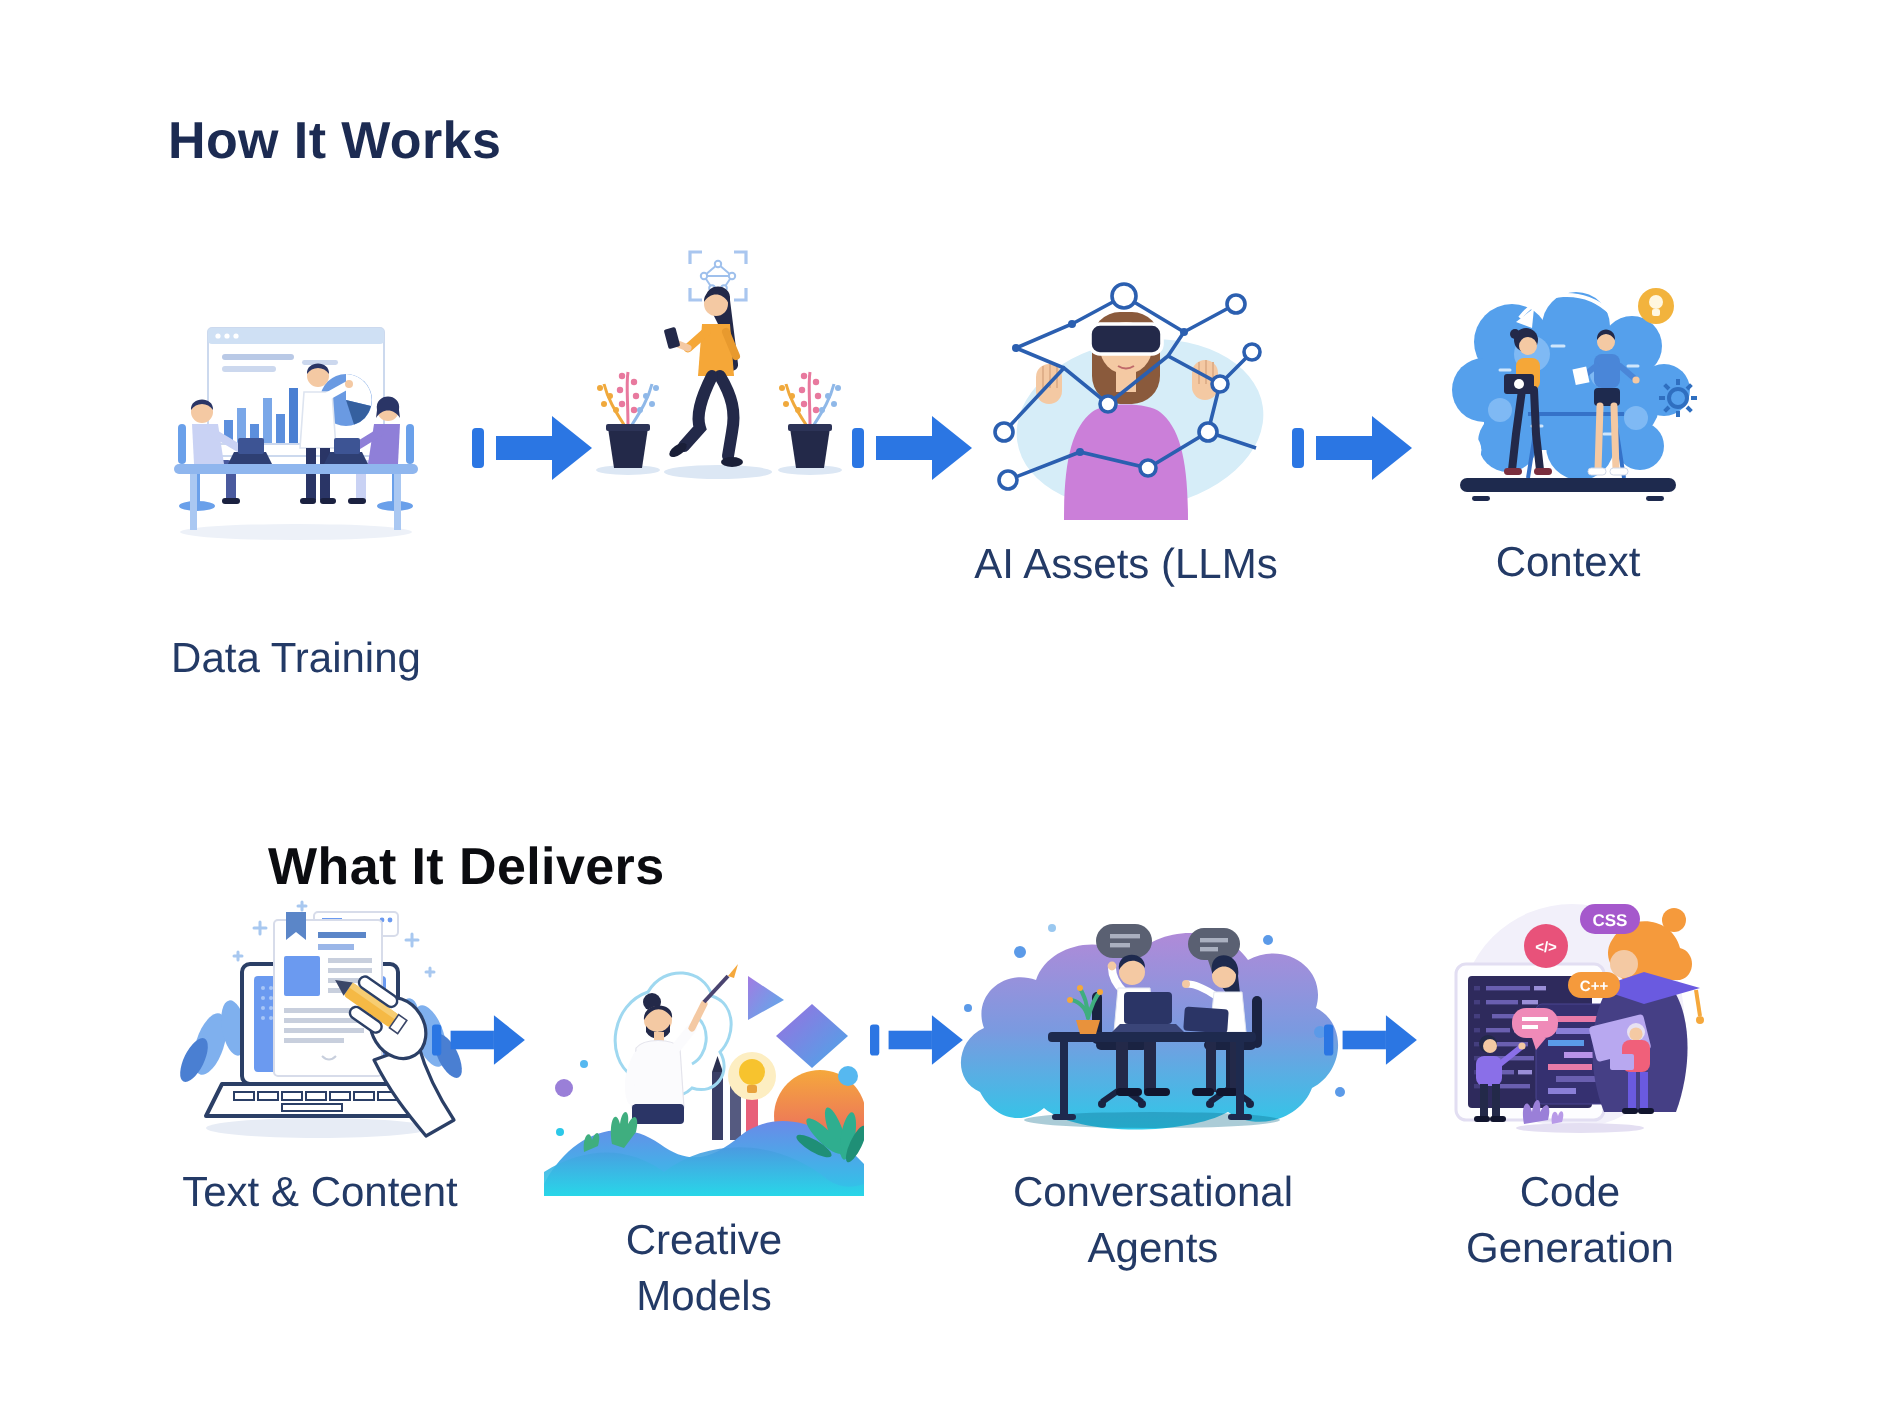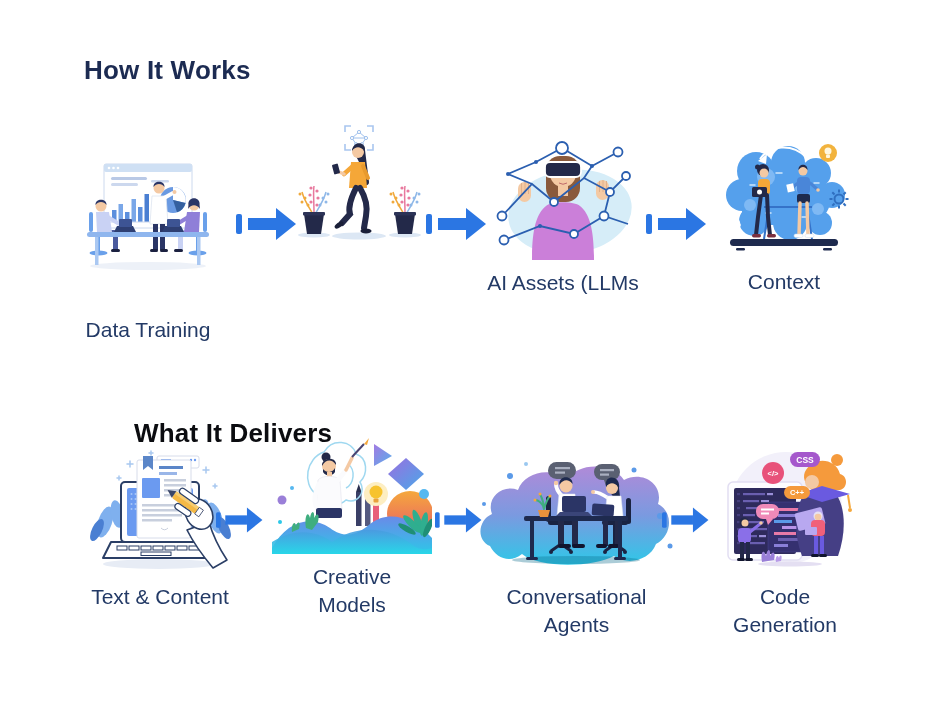--- a/index.html
+++ b/index.html
@@ -418,21 +418,21 @@
           </g>
         </g>
       </svg>
     </div>
     <div class="label">
       <span>Text &amp; Content</span>
       <span></span>
     </div>
   </div>
 
-  <div class="step row2" style="left:262px;top:428px;width:180px;align-items:flex-end;">
+  <div class="step row2" style="left:262px;top:472px;width:180px;align-items:flex-end;">
     <div class="illo">
       <svg width="160" height="124" viewBox="0 0 160 124">
         <defs>
           <linearGradient id="gpb" x1="0" y1="0" x2="1" y2="1">
             <stop offset="0" stop-color="#9a6fe0"></stop>
               <stop offset="1" stop-color="#4aa8e8"></stop>
           </linearGradient>
           <linearGradient id="gsun" x1="0" y1="0" x2="0" y2="1">
             <stop offset="0" stop-color="#f5a83c"></stop>
               <stop offset="1" stop-color="#e85a6a"></stop>

